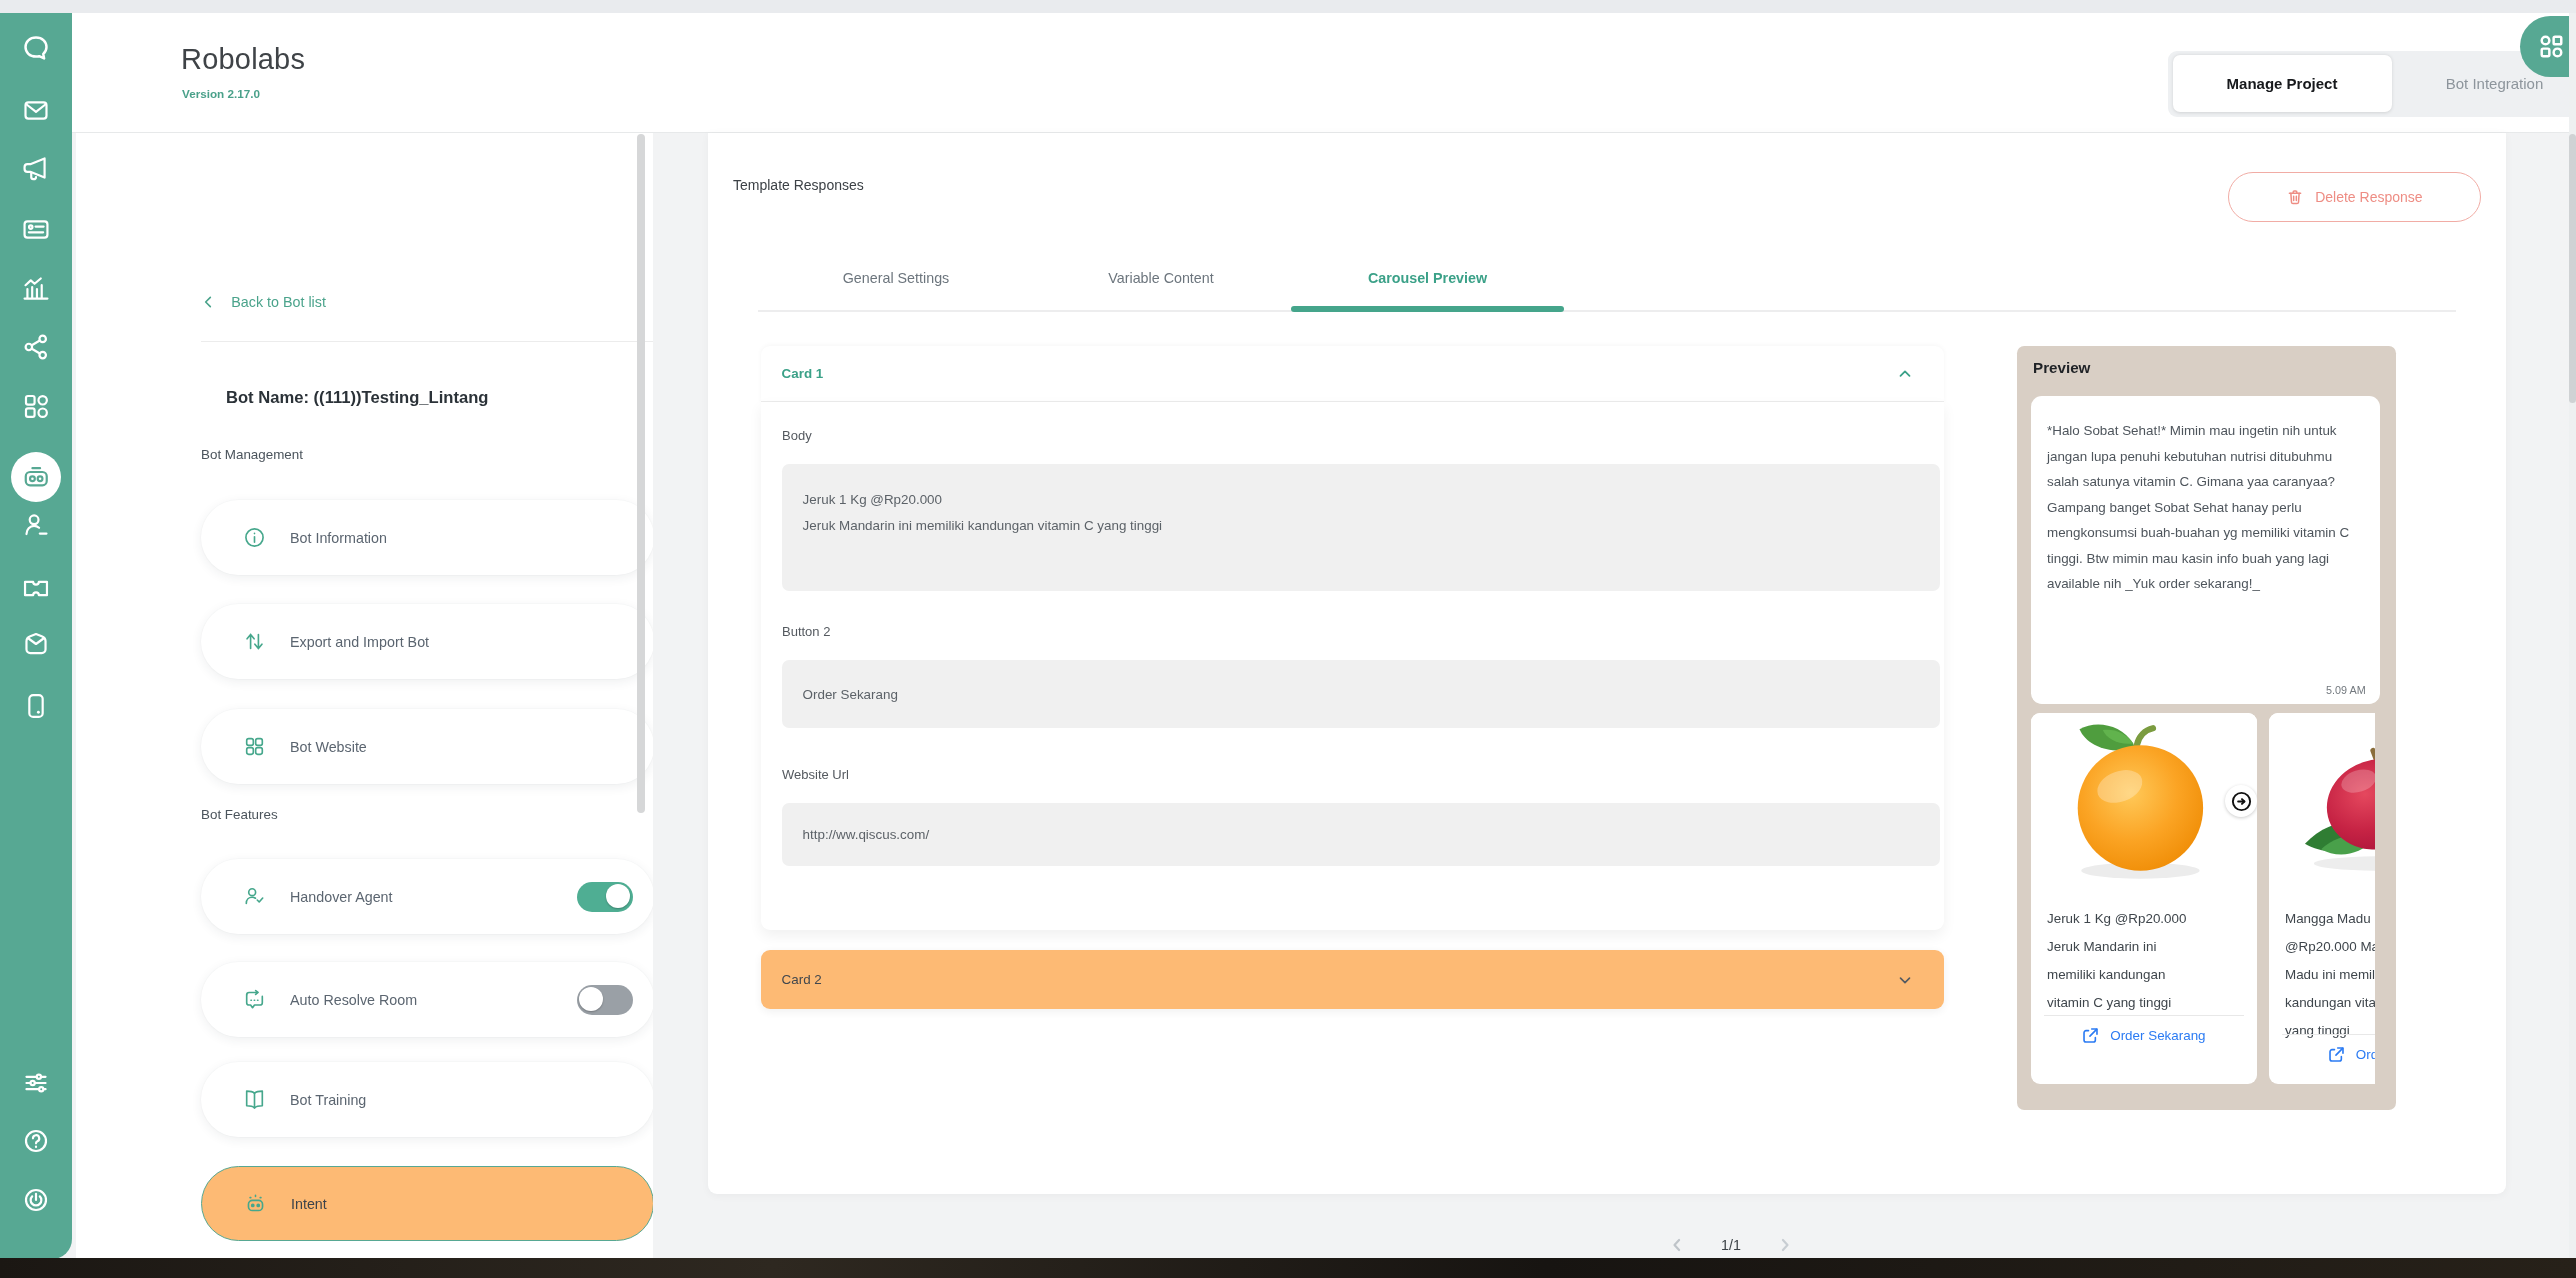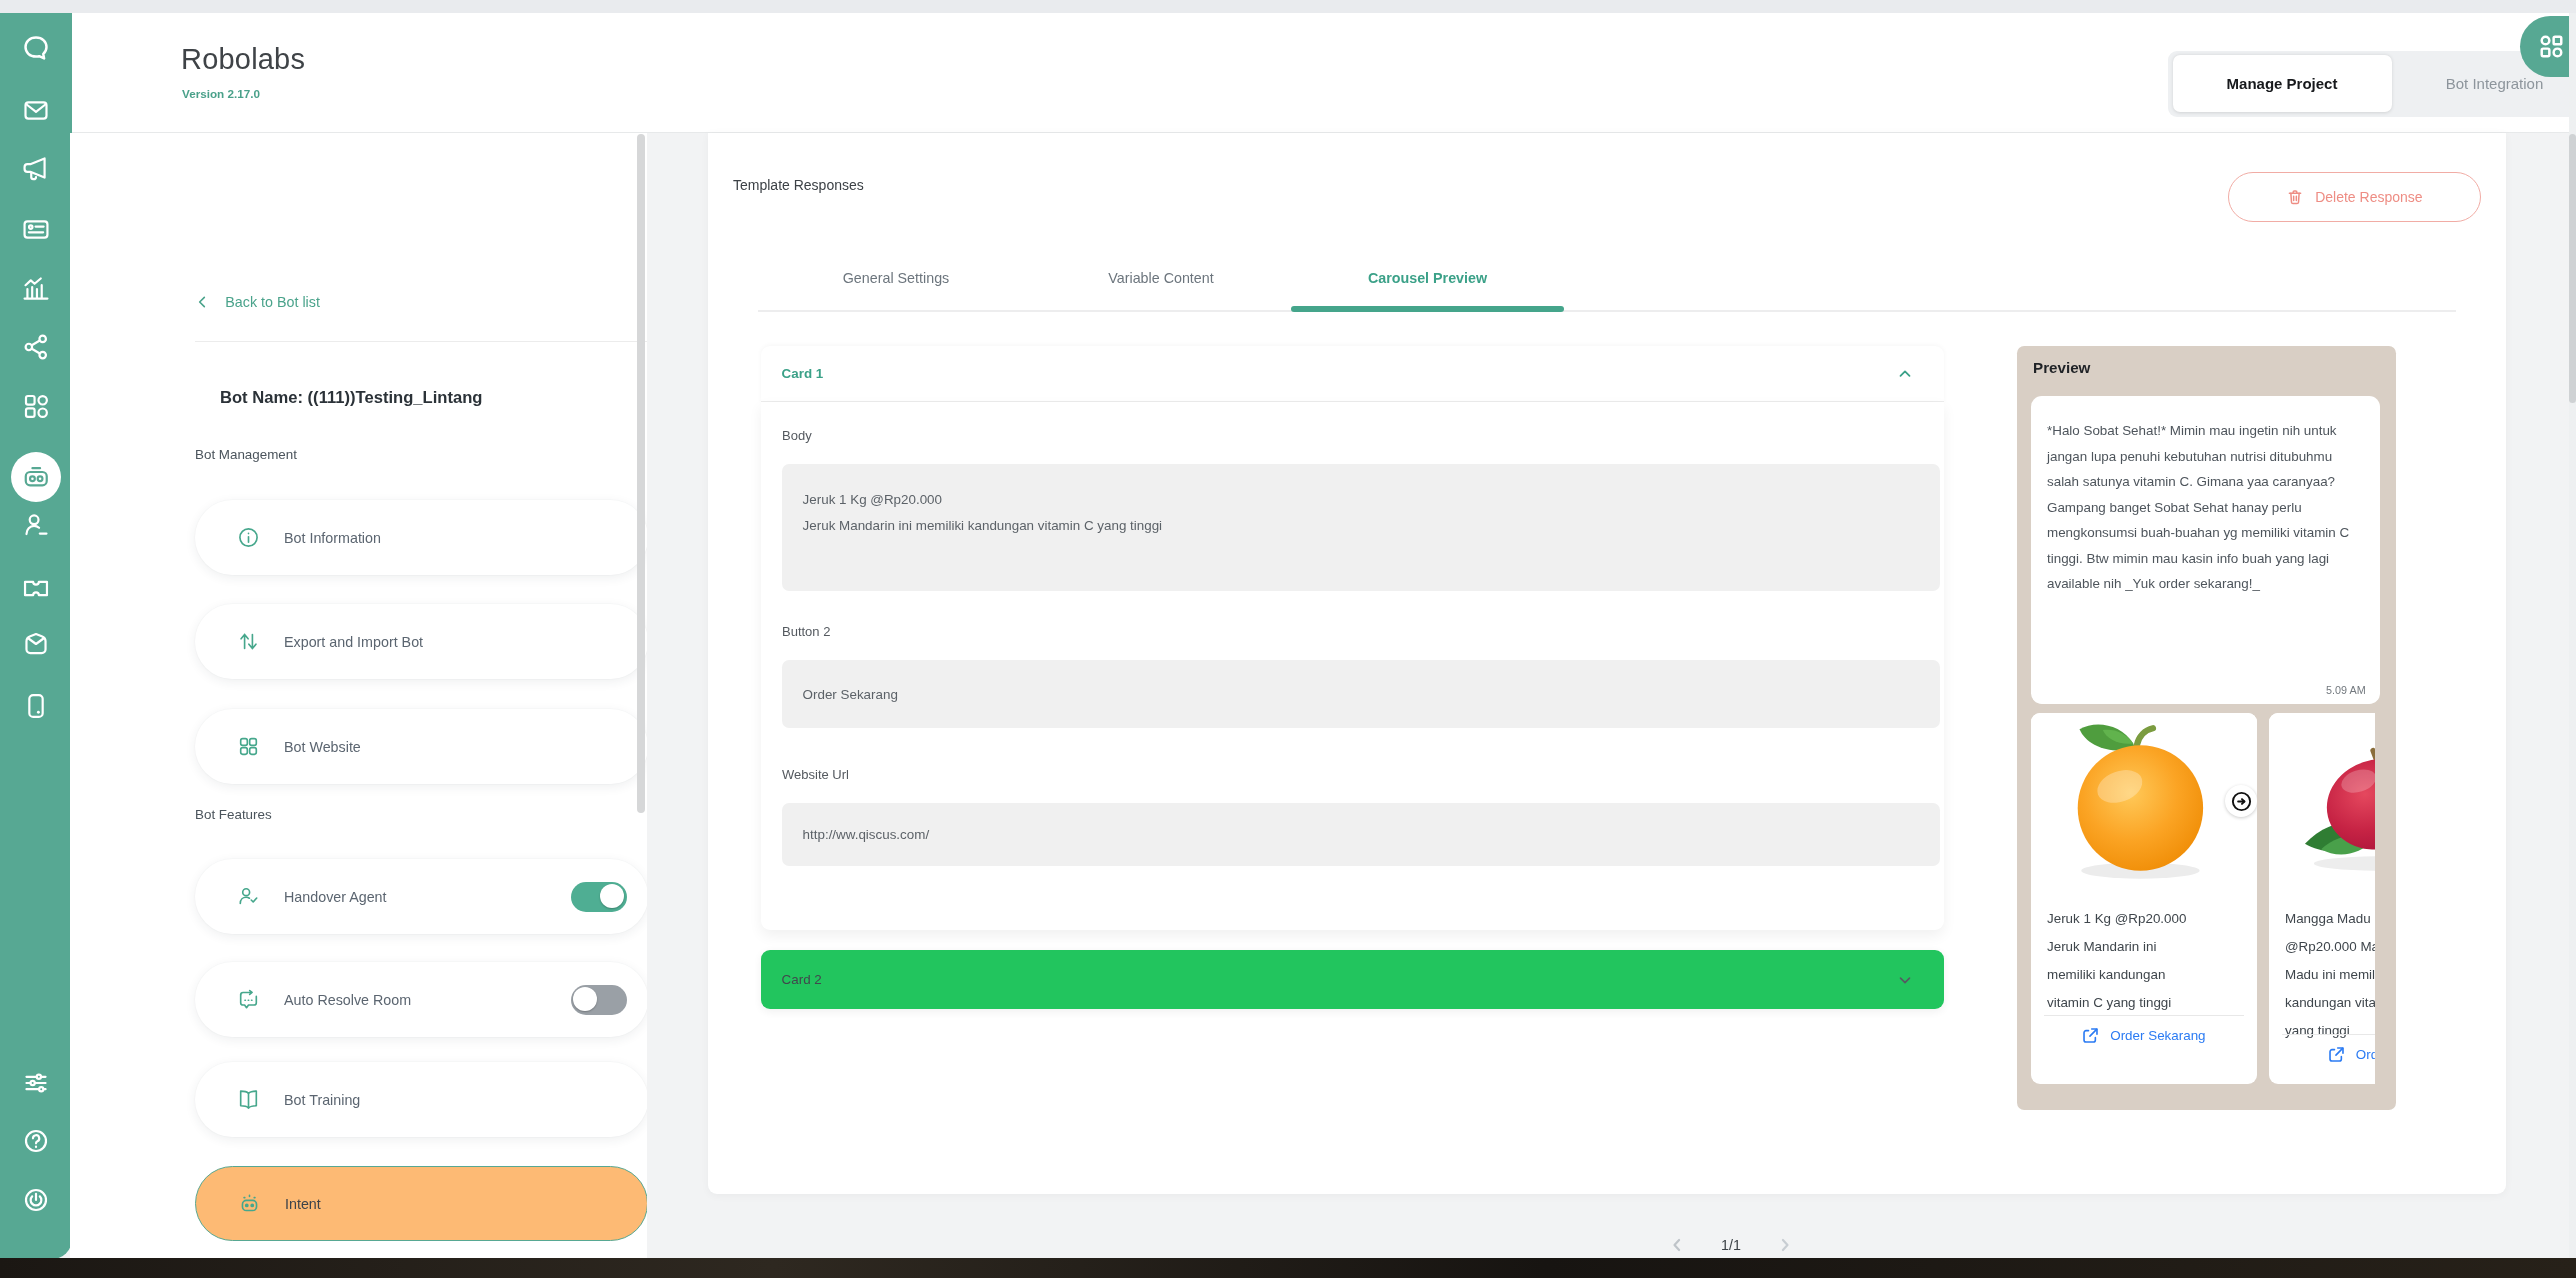--- a/index.html
+++ b/index.html
@@ -34,21 +34,21 @@
 
   #seg { left:2096px; top:38px; width:434px; height:66px; background:#eef0f2; border-radius:9px; display:flex; align-items:center; padding:4.5px; }
   .seg-item { height:57px; border-radius:7.2px; display:flex; align-items:center; justify-content:center; font-size:15px; }
   .seg-item.active { width:219px; background:#fff; color:#17191c; font-weight:700; box-shadow:0 0.9px 3.6px rgba(0,0,0,.12); }
   .seg-item.inactive { flex:1; color:#8d959c; font-weight:400; }
 
   #apps-btn { left:2520px; top:16px; width:56px; height:61px; background:#57a893; border-radius:30.5px 0 0 30.5px; }
   #apps-btn svg { position:absolute; left:16px; top:15.2px; width:30.5px; height:30.5px; stroke:#fff; fill:none; stroke-width:2.6; }
 
   
-  #sidebar { left:70px; top:133px; width:577px; height:1126px; background:#fff; overflow:hidden; }
+  #sidebar { left:76px; top:133px; width:577px; height:1126px; background:#fff; overflow:hidden; }
   #back-link { left:125px; top:161px; display:flex; align-items:center; gap:14.3px; color:#4aa38b; font-size:14.3px; cursor:pointer; }
   #back-link svg { width:16px; height:16px; stroke:#4aa38b; fill:none; stroke-width:2.4; stroke-linecap:round; stroke-linejoin:round; }
   #sidebar-divider { left:125px; top:208px; width:495px; height:1.3px; background:#ececec; }
   #bot-name { left:125px; top:255px; font-size:16.6px; font-weight:700; color:#2b3publicx; color:#2b3238;margin-left:25px; }
   .section-label { left:125px; font-size:13.4px; font-weight:500; color:#4b545c; }
 
   .pill { left:125px; width:453px; height:75px; background:#fff; border-radius:38px;
     box-shadow:0 2.7px 10.8px rgba(40,50,60,.08), 0 0 0 0.9px rgba(0,0,0,.015);
     display:flex; align-items:center; padding:0 21.5px 0 41px; cursor:pointer; }
   .pill .p-ic { width:25px; height:25px; margin-right:23px; flex:none; }
@@ -82,21 +82,21 @@
   #card1-head .t { color:#3ba188; font-size:13.4px; font-weight:600; }
   #card1-head svg { margin-left:auto; width:18px; height:18px; stroke:#3ba188; fill:none; stroke-width:2.4; stroke-linecap:round; stroke-linejoin:round; }
   #card1-body { left:761px; top:402px; width:1183px; height:528px; background:#fff; border-radius:0 0 9px 9px; box-shadow:0 5.4px 14.3px rgba(0,0,0,.06); }
   .field-label { left:782px; font-size:13px; color:#54595f; }
   .field-box { left:782px; width:1158px; background:#f0f0f0; border-radius:7.2px; color:#5c6268; font-size:13.4px; display:flex; align-items:center; padding:0 20.6px; }
   #body-box { top:464px; height:127px; align-items:flex-start; padding-top:23px; white-space:pre-line; line-height:26px; }
   #button1-box { top:660px; height:68px; }
   #url-box { top:803px; height:63px; }
 
   
-  #card2 { left:761px; top:950px; width:1183px; height:59px; background:#22c55e; border-radius:9px; box-shadow:0 2.7px 9px rgba(0,0,0,.06); display:flex; align-items:center; padding:0 30.5px 0 20.6px; cursor:pointer; }
+  #card2 { left:761px; top:950px; width:1183px; height:59px; background:#fdba74; border-radius:9px; box-shadow:0 2.7px 9px rgba(0,0,0,.06); display:flex; align-items:center; padding:0 30.5px 0 20.6px; cursor:pointer; }
   #card2 .t { color:#41474d; font-size:13.4px; }
   #card2 svg { margin-left:auto; width:18px; height:18px; stroke:#555b61; fill:none; stroke-width:2.2; stroke-linecap:round; stroke-linejoin:round; }
 
   
   #preview-panel { left:2017px; top:346px; width:379px; height:764px; background:#d9cfc5; border-radius:7.2px; }
   #preview-title { left:2033px; top:359px; font-size:15.2px; font-weight:700; color:#1f2226; }
   #bubble { left:2031px; top:396px; width:349px; height:308px; background:#fff; border-radius:10.8px; padding:13.4px 15.2px 7.2px 16px; }
   #bubble .msg { font-size:13.4px; line-height:25.5px; color:#4e555c;margin-top:9px; }
   #bubble .time { position:absolute; right:14.3px; bottom:8px; font-size:10.8px; color:#72787e; }
 

